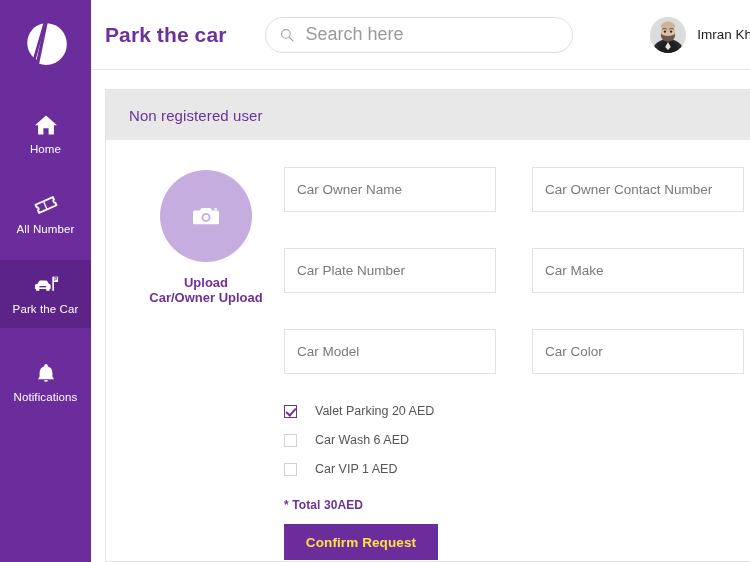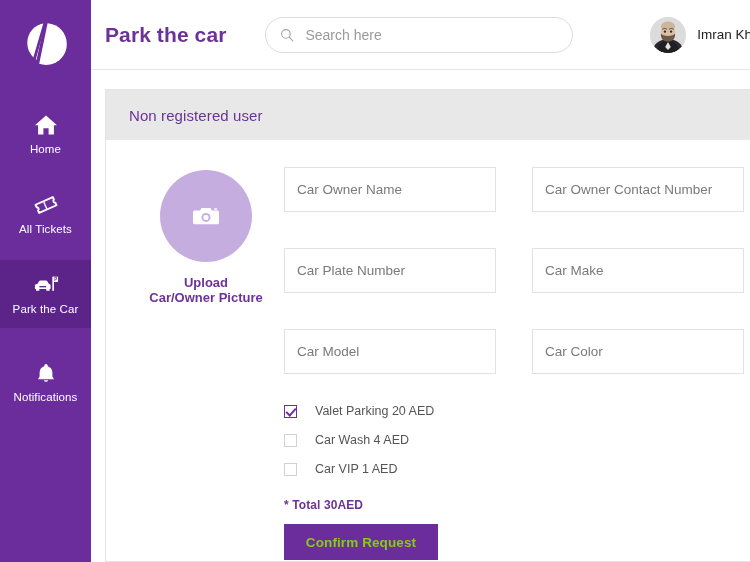--- a/index.html
+++ b/index.html
@@ -107,21 +107,21 @@
     align-items: center;
     padding: 0 14px;
     gap: 11px;
   }
   .search-icon { width: 14px; height: 14px; flex: none; display: block; }
   .search-input {
     border: 0;
     outline: 0;
     background: transparent;
     font-family: "Liberation Sans", sans-serif;
-    font-size: 14px;
+    font-size: 18px;
     color: #5b5b5b;
     width: 100%;
   }
   .search-input::placeholder { color: #9a9a9a; }
 
   .user-chip {
     margin-left: auto;
     display: flex;
     align-items: center;
     gap: 11px;
@@ -274,21 +274,21 @@
     font-size: 12px;
     color: #6d3299;
     font-weight: 700;
     letter-spacing: .1px;
   }
   .confirm-btn {
     margin-top: 12px;
     width: 154px;
     height: 36px;
     background: #6b2d9c;
-    color: #84cc16;
+    color: #fde047;
     border: 0;
     font-family: "Liberation Sans", sans-serif;
     font-size: 13.5px;
     font-weight: 600;
     cursor: pointer;
     letter-spacing: .1px;
   }
 </style>
 </head>
 <body>
@@ -312,21 +312,21 @@
       <span class="nav-label">Home</span>
     </div>
 
     <div class="nav-item tickets">
       <svg class="nav-icon" viewBox="0 0 26 24">
         <g transform="rotate(-24 13 12)">
           <path d="M3.5 7.5 L22.5 7.5 L22.5 10.2 A1.9 1.9 0 0 0 22.5 13.8 L22.5 16.5 L3.5 16.5 L3.5 13.8 A1.9 1.9 0 0 0 3.5 10.2 Z" fill="none" stroke="#ffffff" stroke-width="1.9" stroke-linejoin="round"></path>
           <path d="M12.2 9.1 L12.2 10.6 M12.2 11.6 L12.2 13.1 M12.2 14.1 L12.2 15.4" stroke="#ffffff" stroke-width="1.5" stroke-linecap="round"></path>
         </g>
       </svg>
-      <span class="nav-label">All Tickets</span>
+      <span class="nav-label">All Number</span>
     </div>
 
     <div class="nav-item park active">
       <svg class="nav-icon" viewBox="0 0 30 24">
         <path d="M2.2 16.6 L2.2 12.6 C2.2 11.9 2.6 11.4 3.3 11.2 L5.3 10.7 L7.0 7.6 C7.3 7.0 7.8 6.7 8.5 6.7 L15.0 6.7 C15.7 6.7 16.2 7.0 16.5 7.6 L18.2 10.7 L19.4 11.1 C20.0 11.3 20.3 11.8 20.3 12.4 L20.3 16.6 Z" fill="#ffffff"></path>
         <rect x="3.4" y="16.4" width="4.0" height="2.3" rx="1.0" fill="#ffffff"></rect>
         <rect x="15.2" y="16.4" width="4.0" height="2.3" rx="1.0" fill="#ffffff"></rect>
         <rect x="7.4" y="13.2" width="7.8" height="1.5" fill="#5c2389"></rect>
         <rect x="22.3" y="2.4" width="1.9" height="16.3" fill="#ffffff"></rect>
         <rect x="23.5" y="2.4" width="5.4" height="6.1" fill="#ffffff"></rect>
@@ -398,21 +398,21 @@
             <div class="upload-circle">
               <svg class="camera-icon" viewBox="0 0 28 24">
                 <path d="M2.6 6.6 L8.0 6.6 L9.6 4.1 L18.4 4.1 L20.0 6.6 L25.4 6.6 A1.6 1.6 0 0 1 27.0 8.2 L27.0 18.7 A1.6 1.6 0 0 1 25.4 20.3 L2.6 20.3 A1.6 1.6 0 0 1 1.0 18.7 L1.0 8.2 A1.6 1.6 0 0 1 2.6 6.6 Z" fill="#ffffff"></path>
                 <circle cx="14" cy="13.4" r="4.5" fill="#c6ade0"></circle>
                 <circle cx="14" cy="13.4" r="2.6" fill="#ffffff"></circle>
                 <rect x="22.1" y="4.2" width="3.1" height="1.5" rx="0.6" fill="#ffffff"></rect>
               </svg>
             </div>
             <div class="upload-caption">
               <div>Upload</div>
-              <div>Car/Owner Picture</div>
+              <div>Car/Owner Upload</div>
             </div>
           </div>
 
           <div class="form-col">
 
             <div class="field-grid">
               <div class="field">
                 <input type="text" placeholder="Car Owner Name" style="">
               </div>
               <div class="field">
@@ -432,21 +432,21 @@
               </div>
             </div>
 
             <div class="options">
               <div class="option-row">
                 <span class="cbox checked"></span>
                 <span class="option-label">Valet Parking 20 AED</span>
               </div>
               <div class="option-row">
                 <span class="cbox"></span>
-                <span class="option-label">Car Wash 4 AED</span>
+                <span class="option-label">Car Wash 6 AED</span>
               </div>
               <div class="option-row">
                 <span class="cbox"></span>
                 <span class="option-label">Car VIP 1 AED</span>
               </div>
             </div>
 
             <div class="total">* Total 30AED</div>
 
             <button class="confirm-btn">Confirm Request</button>

